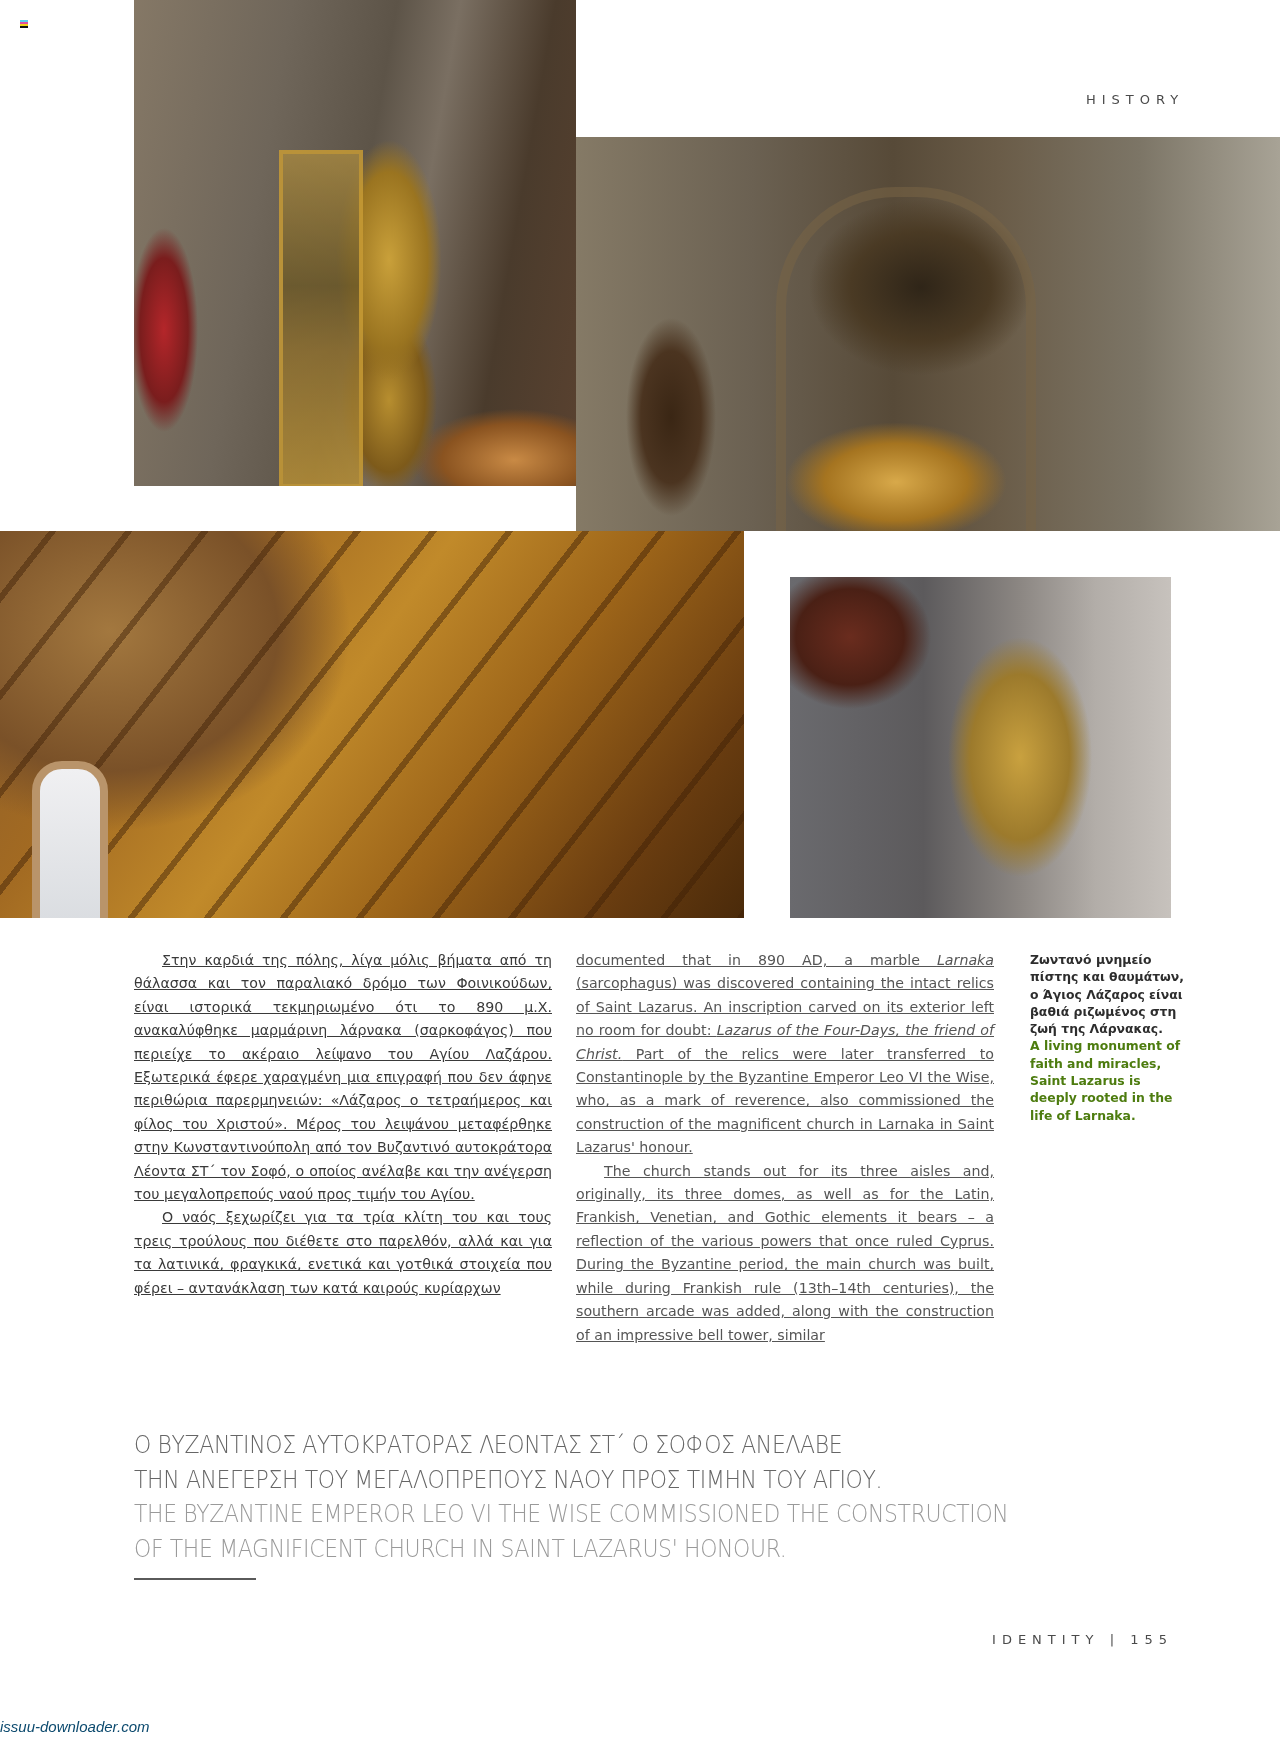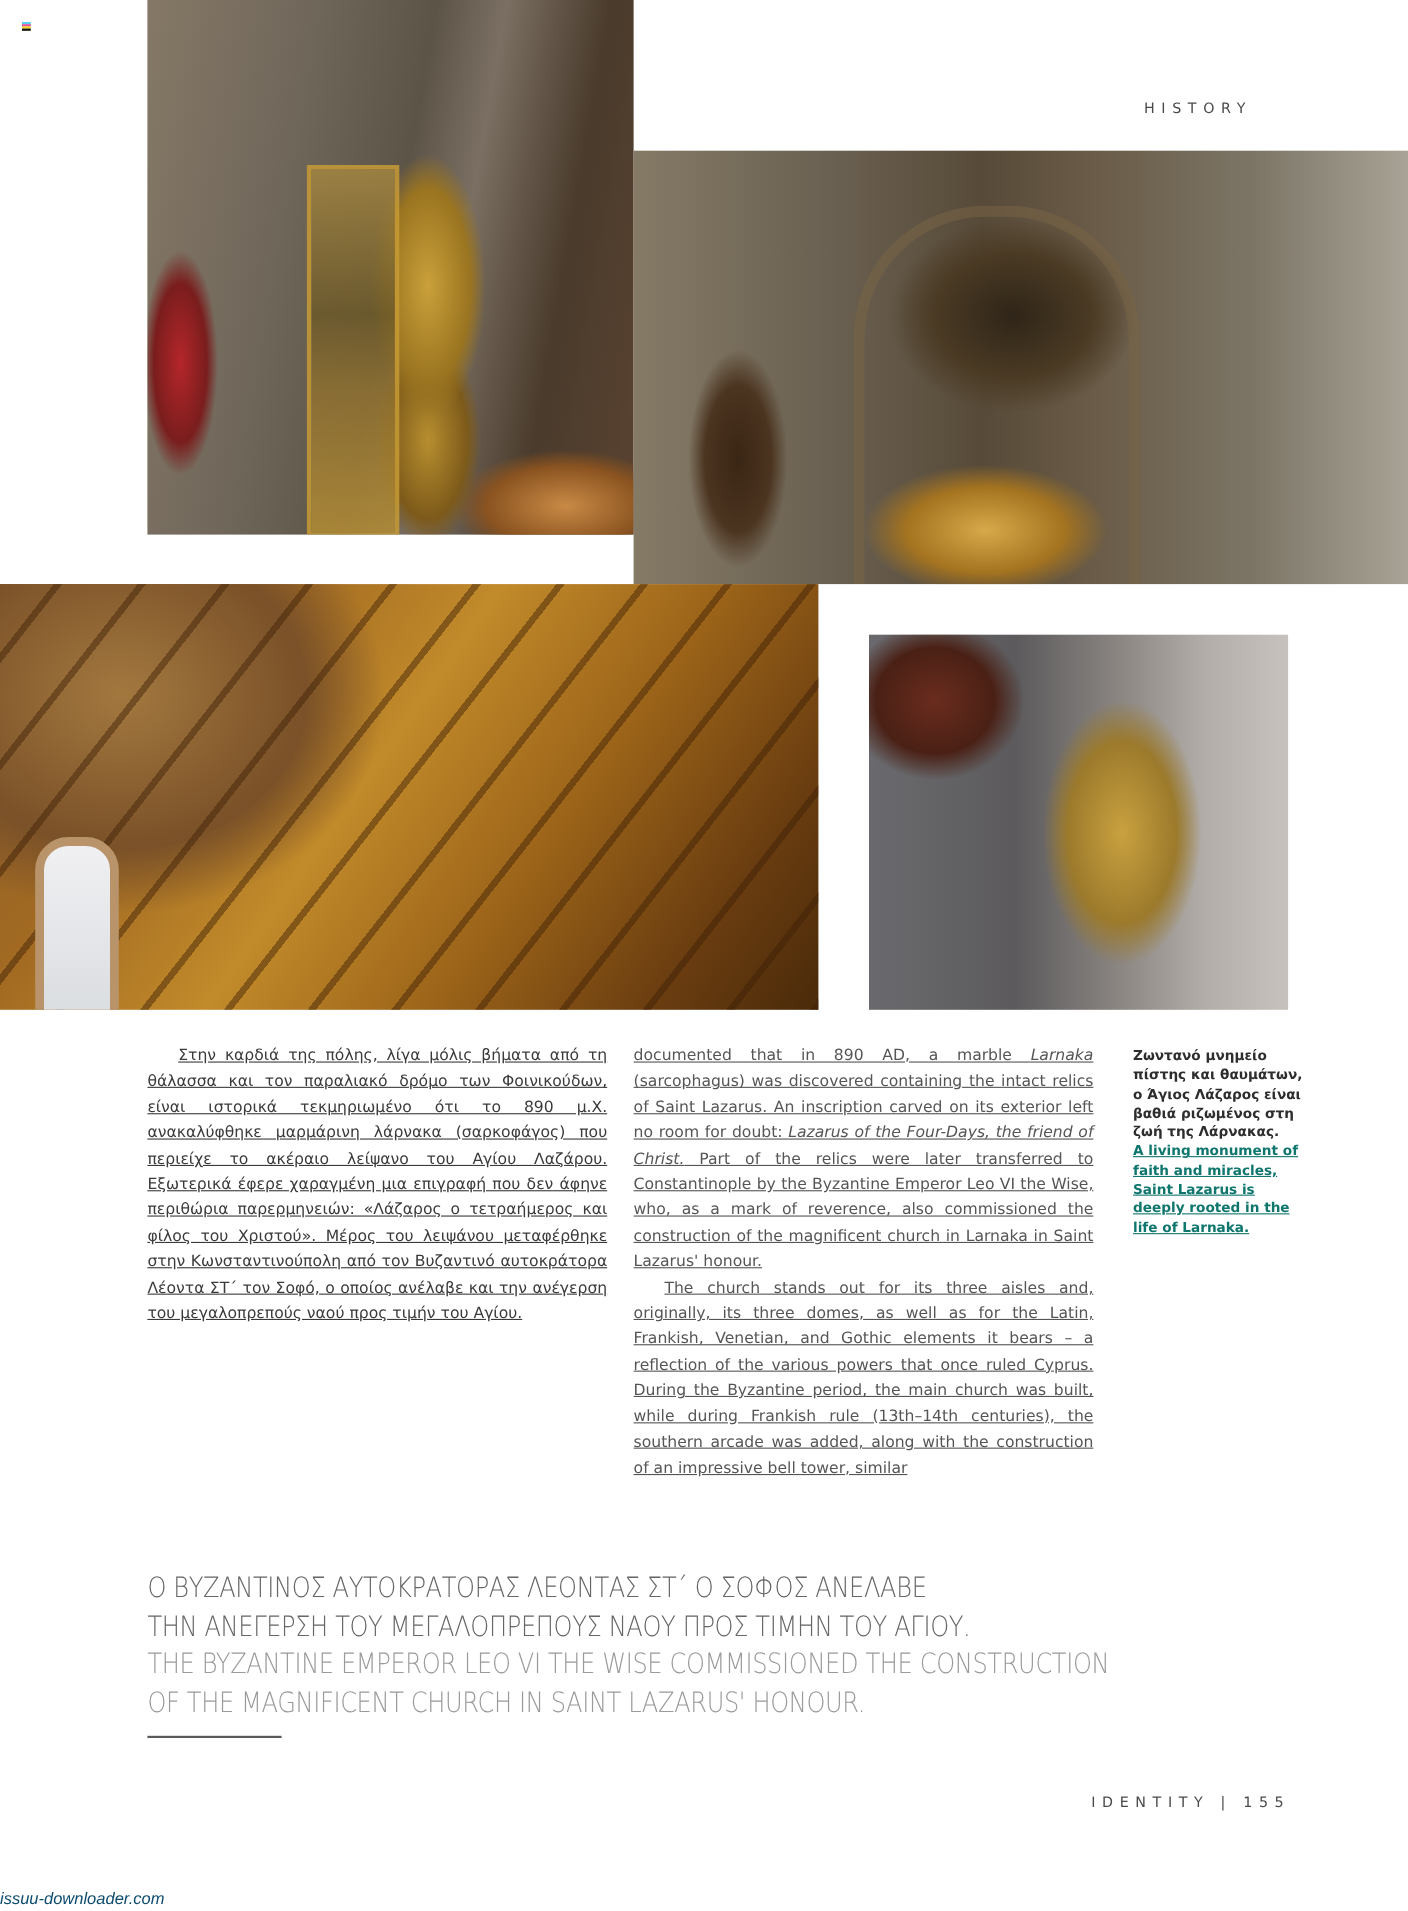--- a/index.html
+++ b/index.html
@@ -7,21 +7,21 @@
     width: 1280px; height: 1737px; position: relative; overflow: hidden;
     background: #ffffff; font-family: "DejaVu Sans", sans-serif; color: #3a3a3a;
   }
   .abs { position: absolute; }
 
   
   .reg-mark { left: 20px; top: 20px; width: 8px; height: 8px; }
   .reg-mark span { display: block; width: 8px; height: 2px; }
 
   .section-label {
-    left: 1040px; top: 92px; width: 190px; text-align: left;
+    left: 1040px; top: 92px; width: 190px; text-align: center;
     font-family: "DejaVu Sans", sans-serif; font-size: 13px; letter-spacing: 6px; color: #4a4a4a;
   }
 
   
   .photo { overflow: hidden; }
   .photo-1 { left: 134px; top: 0; width: 442px; height: 486px;
     background:
       radial-gradient(ellipse 70px 160px at 255px 260px, #c9a03a 0%, #9a7420 55%, transparent 75%),
       radial-gradient(ellipse 60px 120px at 255px 400px, #b78e2f 0%, #7d5a1a 60%, transparent 80%),
       radial-gradient(ellipse 40px 120px at 30px 330px, #b4262a 0%, #7a1d1d 60%, transparent 85%),
@@ -62,21 +62,21 @@
   .col-en p { text-indent: 0; }
   .col-en p.indent { text-indent: 28px; }
   .subhead { font-family: "DejaVu Sans", sans-serif; font-weight: bold; font-size: 15.5px; line-height: 24px;
     text-align: center; color: #2e2e2e; margin: 20px 0 2px 0; letter-spacing: 0.2px; text-indent: 0 !important; }
   .subhead.en { color: #3e3e3e; }
   em { font-style: italic; }
 
   .sidebar-quote { left: 1030px; top: 951px; width: 160px;
     font-family: "DejaVu Sans", sans-serif; font-weight: bold; font-size: 12.4px; line-height: 17.3px; }
   .sidebar-quote .gr { color: #2d2d2d; }
-  .sidebar-quote .en { color: #0f766e; text-decoration: underline; }
+  .sidebar-quote .en { color: #4d7c0f; }
 
   .pullquote { left: 134px; top: 1427px; width: 1000px;
     font-family: "DejaVu Sans", sans-serif; font-weight: 200; font-size: 25.5px; line-height: 34.5px;
     letter-spacing: -0.4px; color: #666; transform: scaleX(0.86); transform-origin: left top; white-space: nowrap; }
   .pullquote .en-line { color: #9a9a9a; }
   .rule { left: 134px; top: 1578px; width: 122px; height: 2px; background: #5a5a5a; }
 
   .folio { left: 960px; top: 1632px; width: 213px; text-align: right;
     font-family: "DejaVu Sans", sans-serif; font-size: 13px; letter-spacing: 6px; color: #4a4a4a; }
   .watermark { left: 0; top: 1718px; font-family: "Liberation Sans", sans-serif; font-size: 15px; color: #0c4a6e; font-style: italic; }
@@ -93,20 +93,21 @@
 
 <div class="abs section-label">HISTORY</div>
 
 <div class="abs photo photo-1"></div>
 <div class="abs photo photo-2"></div>
 <div class="abs photo photo-3"></div>
 <div class="abs photo photo-4"></div>
 
 <div class="abs col col-gr">
   <p>Στην καρδιά της πόλης, λίγα μόλις βήματα από τη θάλασσα και τον παραλιακό δρόμο των Φοινικούδων, είναι ιστορικά τεκμηριωμένο ότι το 890 μ.Χ. ανακαλύφθηκε μαρμάρινη λάρνακα (σαρκοφάγος) που περιείχε το ακέραιο λείψανο του Αγίου Λαζάρου. Εξωτερικά έφερε χαραγμένη μια επιγραφή που δεν άφηνε περιθώρια παρερμηνειών: «Λάζαρος ο τετραήμερος και φίλος του Χριστού». Μέρος του λειψάνου μεταφέρθηκε στην Κωνσταντινούπολη από τον Βυζαντινό αυτοκράτορα Λέοντα ΣΤ΄ τον Σοφό, ο οποίος ανέλαβε και την ανέγερση του μεγαλοπρεπούς ναού προς τιμήν του Αγίου.</p>
+  <p>Ο ναός ξεχωρίζει για τα τρία κλίτη του και τους τρεις τρούλους που διέθετε στο παρελθόν, αλλά και για τα λατινικά, φραγκικά, ενετικά και γοτθικά στοιχεία που φέρει – αντανάκλαση των κατά καιρούς κυρίαρχων</p>
 </div>
 
 <div class="abs col col-en">
   <p><span>documented that in 890 AD, a marble </span><em>Larnaka</em><span> (sarcophagus) was discovered containing the intact relics of Saint Lazarus. An inscription carved on its exterior left no room for doubt: </span><em>Lazarus of the Four-Days, the friend of Christ.</em><span> Part of the relics were later transferred to Constantinople by the Byzantine Emperor Leo VI the Wise, who, as a mark of reverence, also commissioned the construction of the magnificent church in Larnaka in Saint Lazarus' honour.</span></p>
   <p class="indent">The church stands out for its three aisles and, originally, its three domes, as well as for the Latin, Frankish, Venetian, and Gothic elements it bears – a reflection of the various powers that once ruled Cyprus. During the Byzantine period, the main church was built, while during Frankish rule (13th–14th centuries), the southern arcade was added, along with the construction of an impressive bell tower, similar</p>
 </div>
 
 <div class="abs sidebar-quote">
   <div class="gr">Ζωντανό μνημείο πίστης και θαυμάτων, ο Άγιος Λάζαρος είναι βαθιά ριζωμένος στη ζωή της Λάρνακας.</div>
   <div class="en">A living monument of faith and miracles, Saint Lazarus is deeply rooted in the life of Larnaka.</div>

